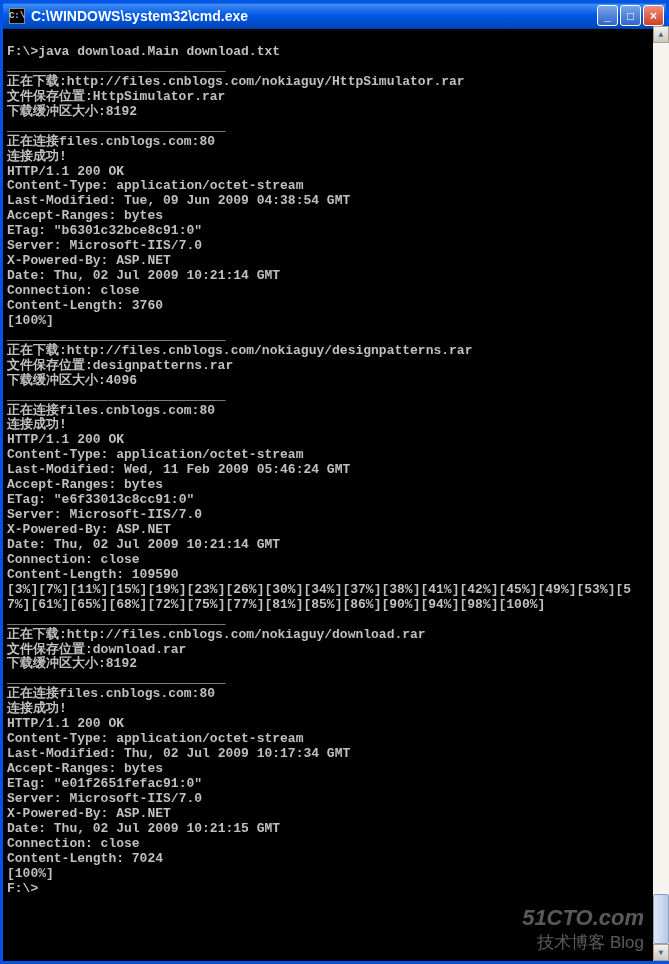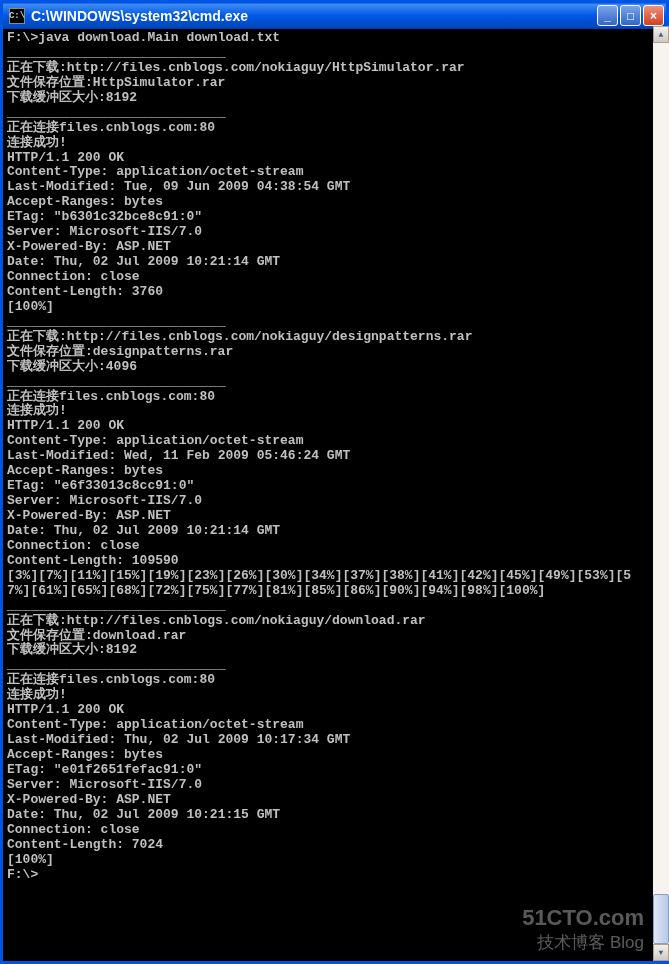--- a/index.html
+++ b/index.html
@@ -72,21 +72,21 @@
       font-weight: bold;
       cursor: pointer;
     }
     .window-btn.close {
       background: linear-gradient(to bottom, #f09080, #d04020);
     }
     .console-content {
       flex: 1;
       background: #000;
       color: #c0c0c0;
-      padding: 2px 4px;
+      padding: 16px 4px;
       font-family: "NSimSun", "SimSun", "Courier New", monospace;
       font-size: 13px;
       line-height: 1.15;
       white-space: pre-wrap;
       word-break: break-all;
       overflow: hidden;
       position: relative;
       font-weight: bold;
     }
     .scrollbar {
@@ -129,20 +129,21 @@
       bottom: 10px;
       right: 25px;
       color: rgba(255,255,255,0.35);
       font-family: Arial, sans-serif;
       text-align: right;
       pointer-events: none;
     }
     .watermark .logo {
       font-size: 22px;
       font-weight: bold;
+      font-style: italic;
     }
     .watermark .sub {
       font-size: 17px;
     }
   </style>
 </head>
 <body>
 
 <div class="window">
   <div class="titlebar">

